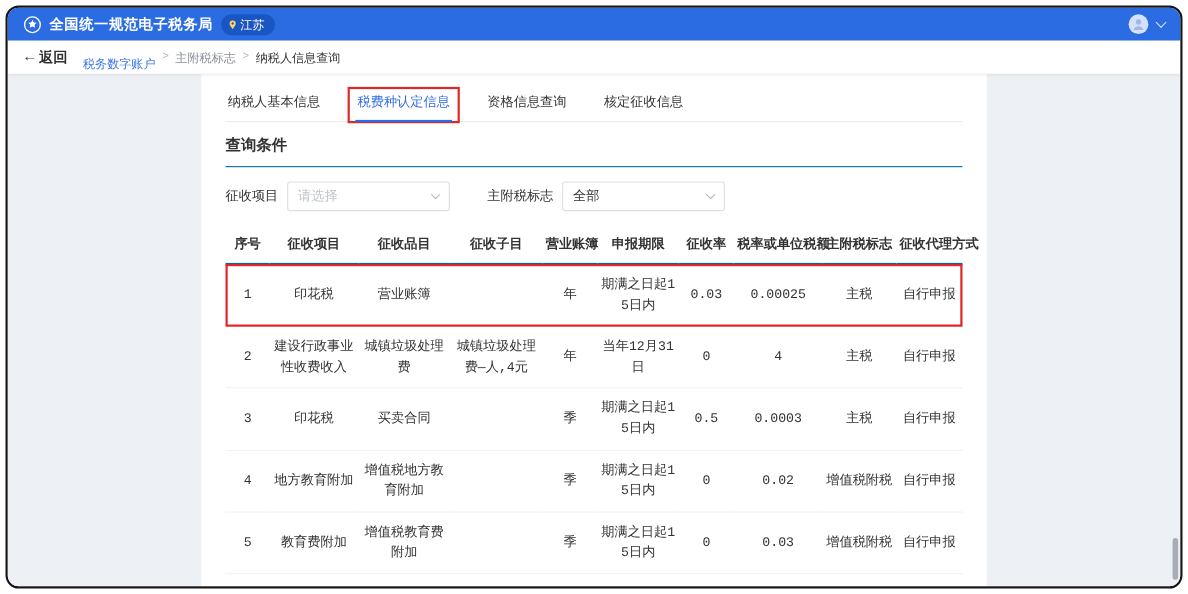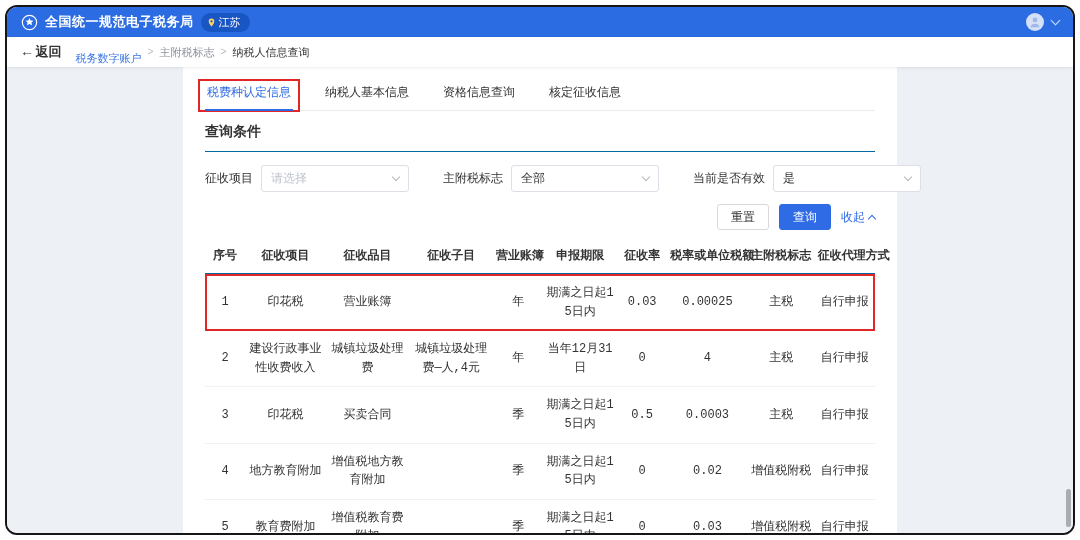--- a/index.html
+++ b/index.html
@@ -108,22 +108,22 @@
         <span class="crumb">主附税标志</span>
         <span class="bc-sep">&gt;</span>
         <span class="crumb last">纳税人信息查询</span>
       </nav>
   </div>
 
   <div class="page-body">
     <div class="panel">
 
       <div class="tabs">
+          <div class="tab">纳税人基本信息</div>
           <div class="tab active annotated">税费种认定信息</div>
-          <div class="tab">纳税人基本信息</div>
           <div class="tab">资格信息查询</div>
           <div class="tab">核定征收信息</div>
         </div>
 
       <div class="section-title">查询条件</div>
 
       <div class="filter-row">
           <div class="filter">
             <span class="f-label">征收项目</span>
             <div class="select placeholder">
@@ -131,37 +131,22 @@
               <i class="caret-down"></i>
             </div>
           </div>
           <div class="filter">
             <span class="f-label">主附税标志</span>
             <div class="select">
               <span>全部</span>
               <i class="caret-down"></i>
             </div>
           </div>
-          <div class="filter">
-            <span class="f-label">当前是否有效</span>
-            <div class="select">
-              <span>是</span>
-              <i class="caret-down"></i>
-            </div>
-          </div>
         </div>
 
-      <div class="actions">
-        <button class="btn btn-outline">重置</button>
-        <button class="btn btn-primary">查询</button>
-        <span class="collapse-link">
-          <span>收起</span>
-          <i class="caret-up"></i>
-        </span>
-      </div>
 
       <table>
           <colgroup>
             <col style="width: 6%;">
             <col style="width: 12%;">
             <col style="width: 12.5%;">
             <col style="width: 12.5%;">
             <col style="width: 7.5%;">
             <col style="width: 11%;">
             <col style="width: 7.5%;">

